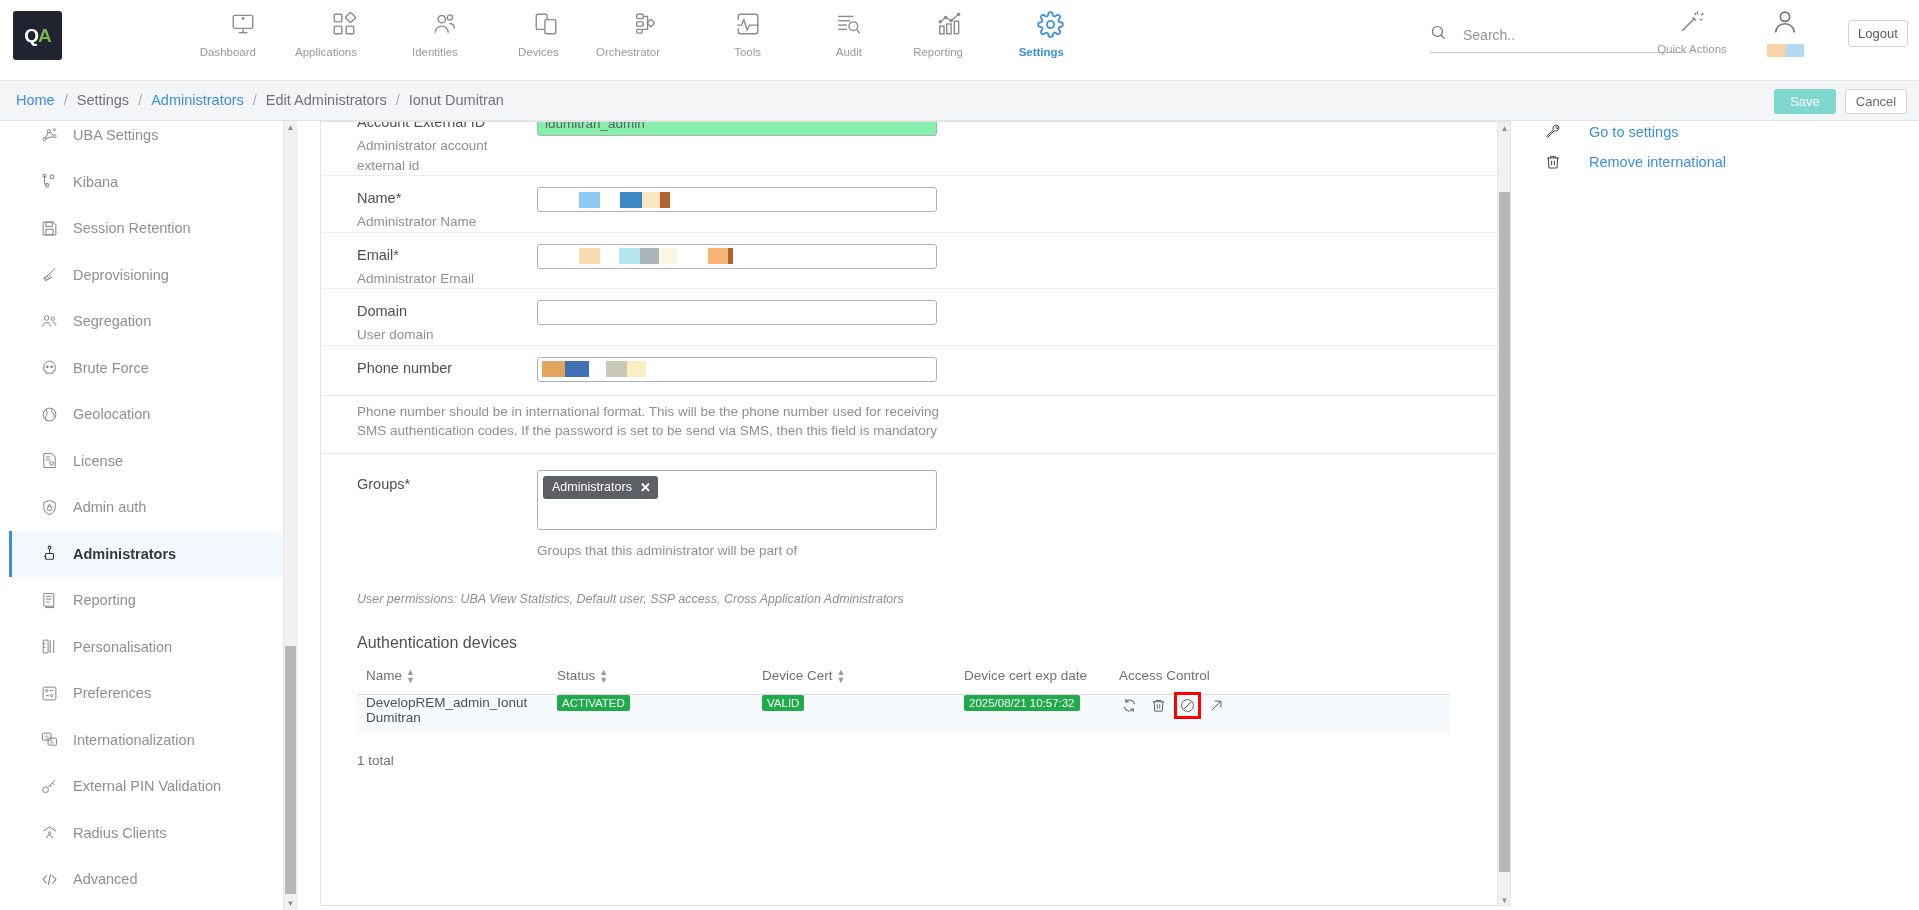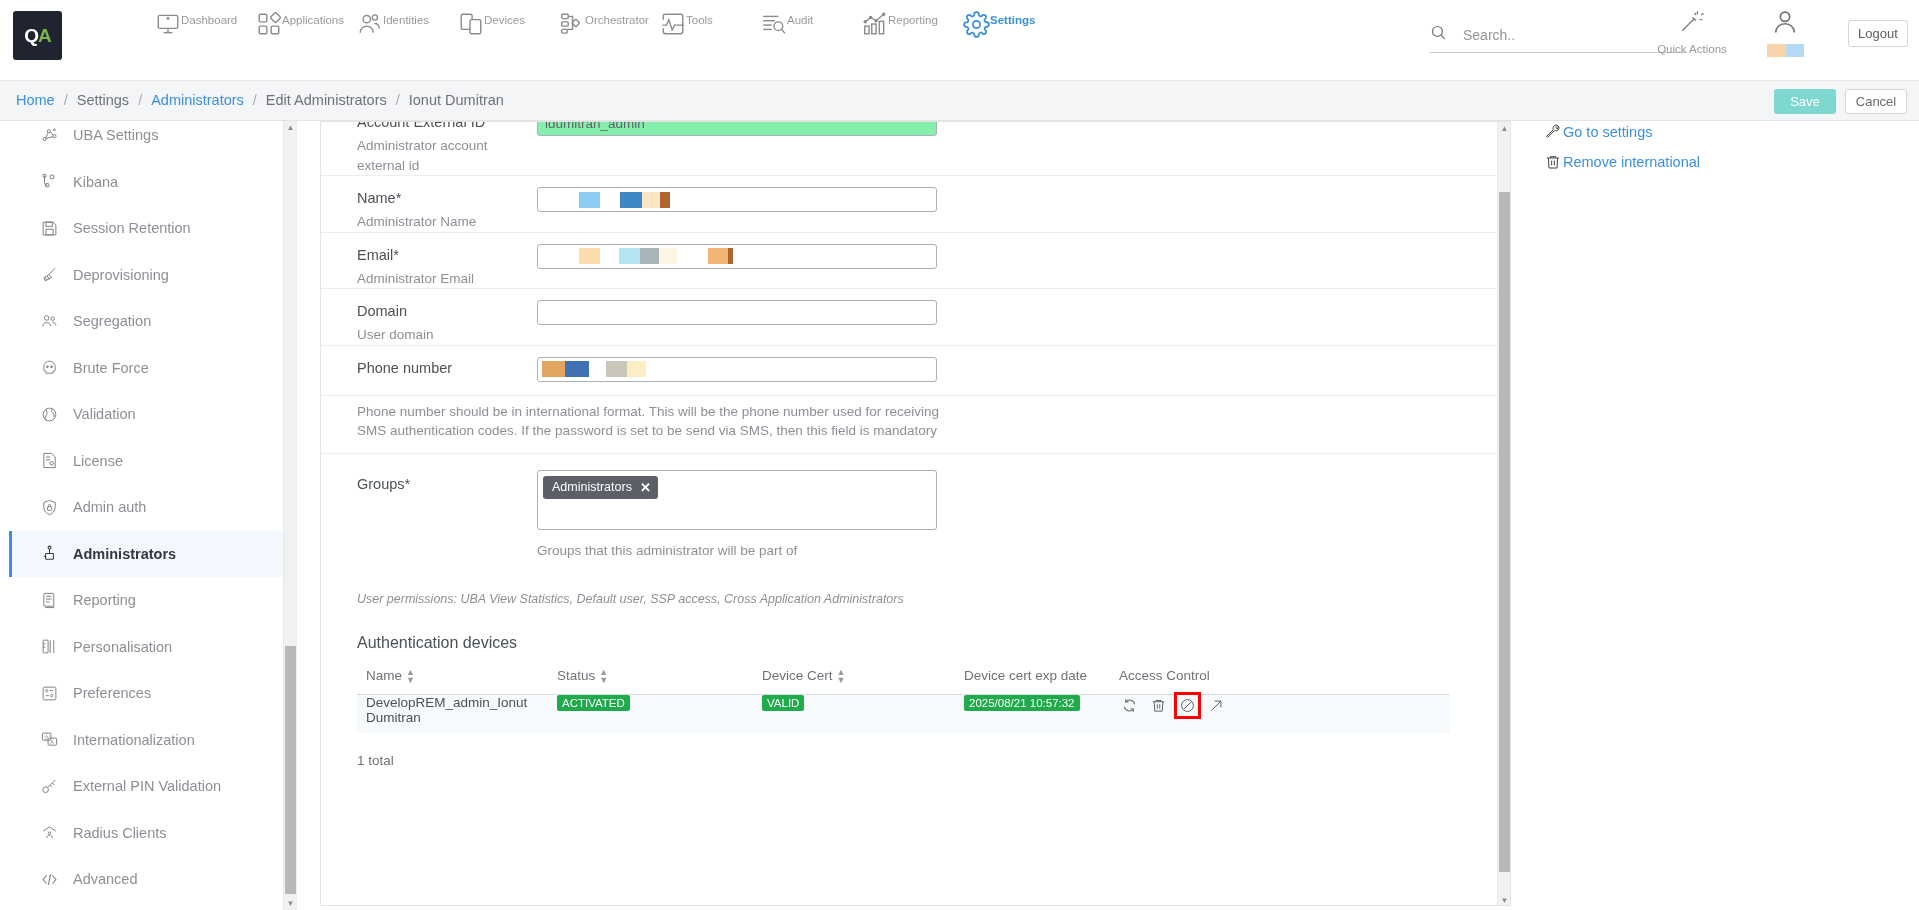--- a/index.html
+++ b/index.html
@@ -31,22 +31,22 @@
   }
   .logo-q { color: #ffffff; }
   .logo-a { color: #7ab648; }
 
   .navitems {
     position: absolute; left: 155px; top: 0;
     display: flex; height: 81px; align-items: flex-start;
   }
   .navitem {
     width: 101px; height: 81px;
-    display: flex; flex-direction: row;
-    align-items: flex-start; justify-content: flex-start;
+    display: flex; flex-direction: column;
+    align-items: flex-end; justify-content: flex-start;
     padding-top: 8px;
     cursor: pointer;
     color: #8b8b8b;
   }
   .navitem .ico { height: 32px; display: flex; align-items: center; }
   .navitem .lbl { font-size: 11.5px; margin-top: 6px; color: #9a9a9a; }
   .navitem.active { color: #3b8fe0; }
   .navitem.active .lbl { color: #3b8fe0; font-weight: bold; }
 
   .search-wrap {
@@ -210,21 +210,21 @@
   .c-acl { width: 190px; }
   .badge { display: inline-block; background: #1faa4b; color: #fff; font-size: 11.5px; padding: 2px 5px; border-radius: 2px; }
   .acl-icons { display: flex; align-items: center; gap: 8px; color: #5d6369; }
   .acl-btn { width: 21px; height: 21px; display: flex; align-items: center; justify-content: center; cursor: pointer; }
   .acl-btn.highlight { outline: 3px solid #ff0000; }
   .total-note { font-size: 13.5px; color: #6f7277; padding: 20px 0 0 36px; }
 
   
   .right-panel { position: absolute; left: 1536px; top: 0; width: 383px; height: 789px; background: #ffffff; }
   .rp-link {
-    display: flex; align-items: center; gap: 1px;
+    display: flex; align-items: center; gap: 27px;
     color: #3b8fe0; font-size: 14.5px; cursor: pointer;
     padding-left: 8px; height: 30px;
   }
   .rp-link .rico { color: #3f4347; width: 18px; display: flex; justify-content: center; }
   .rp-links { position: absolute; top: 0px; left: 0; width: 383px; }
 </style>
 </head>
 <body>
 
 <div class="topnav">
@@ -484,21 +484,21 @@
       </div>
 
       <div class="side-item">
         <span class="sico">
           <svg width="17" height="17" viewBox="0 0 24 24" fill="none" stroke="currentColor" stroke-width="1.4">
             <circle cx="12" cy="12" r="9"></circle>
               <path d="M7 5c2 3 2 6 0 9s-1 5 1 7"></path>
               <path d="M16 4c-2 3-1 5 1 6s2 4 0 6"></path>
           </svg>
         </span>
-        <span>Validation</span>
+        <span>Geolocation</span>
       </div>
 
       <div class="side-item">
         <span class="sico">
           <svg width="17" height="17" viewBox="0 0 24 24" fill="none" stroke="currentColor" stroke-width="1.4">
             <path d="M4 2h11l5 5v15H4z"></path>
               <line x1="7" y1="7" x2="13" y2="7"></line>
               <line x1="7" y1="11" x2="13" y2="11"></line>
               <circle cx="15" cy="16" r="2.5"></circle>
           </svg>

